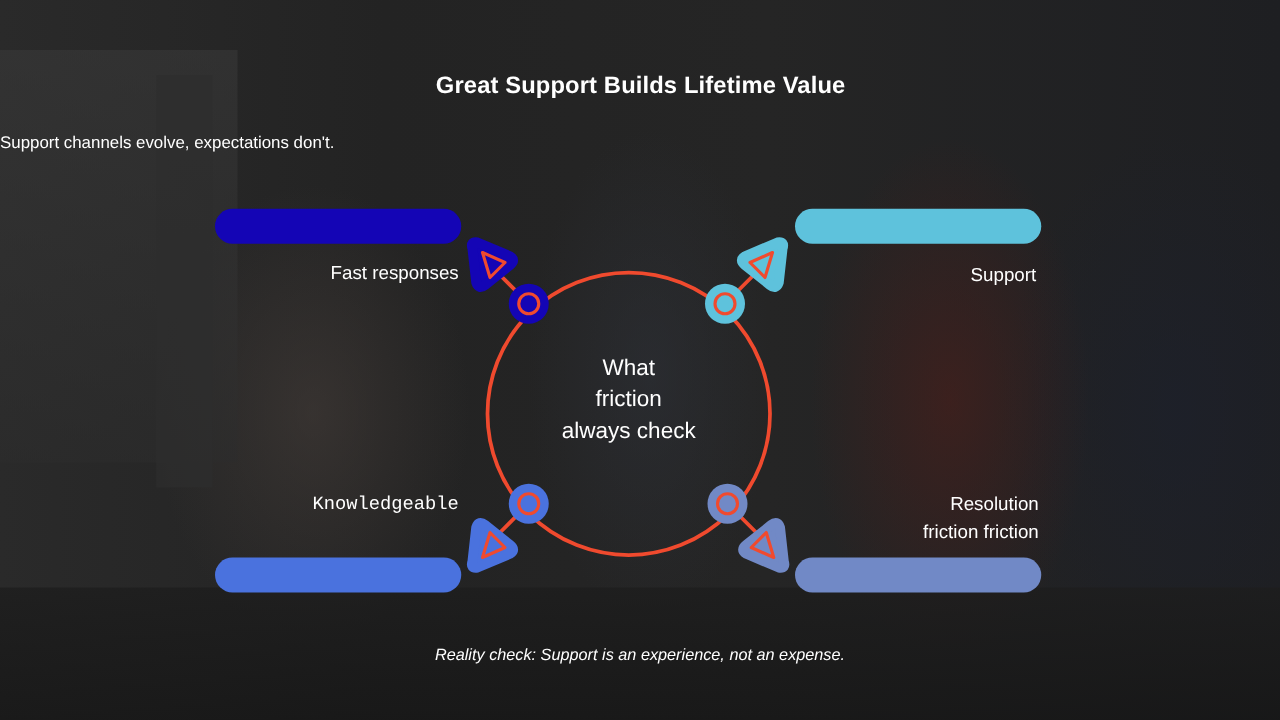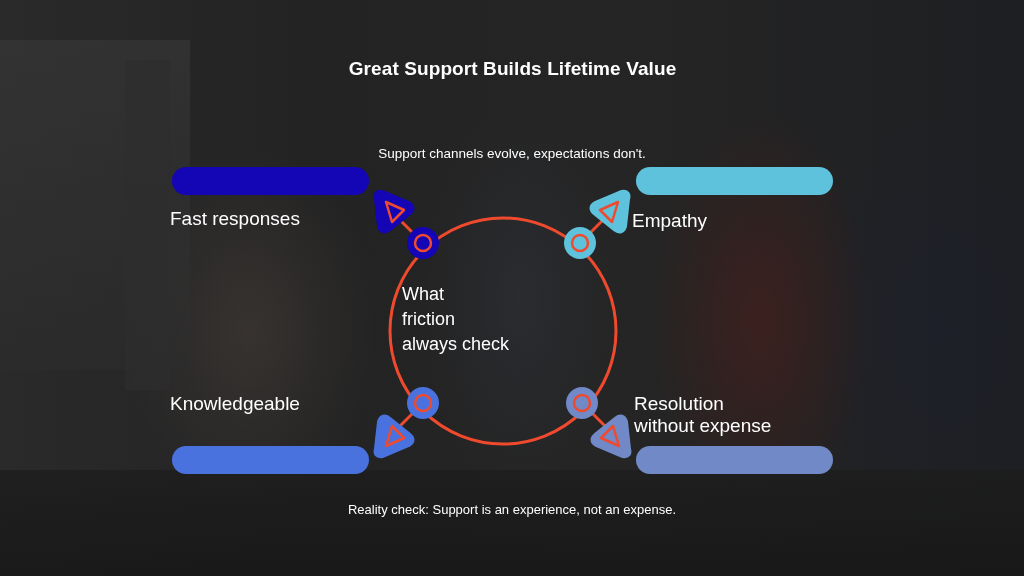--- a/index.html
+++ b/index.html
@@ -8,52 +8,52 @@
       radial-gradient(ellipse 180px 260px at 250px 330px, rgba(70,62,58,0.55), transparent 70%),
       radial-gradient(ellipse 160px 300px at 760px 320px, rgba(80,30,25,0.55), transparent 70%),
       radial-gradient(ellipse 140px 280px at 520px 300px, rgba(45,48,55,0.6), transparent 70%),
       radial-gradient(ellipse 200px 320px at 940px 330px, rgba(28,32,45,0.6), transparent 70%),
       linear-gradient(90deg,#2a2a2a 0%,#232323 30%,#252525 60%,#1e1f22 100%);}
   .bg-window{position:absolute;left:0;top:40px;width:190px;height:330px;background:linear-gradient(180deg,#3a3a3a,#2c2c2c);opacity:.55;}
   .bg-curtain{position:absolute;left:125px;top:60px;width:45px;height:330px;background:#2e2e2e;opacity:.7;}
   .bg-desk{position:absolute;left:0;top:470px;width:1024px;height:106px;background:linear-gradient(180deg,#1d1d1d,#161616);opacity:.8;}
   .layer{position:absolute;inset:0;}
   .title{position:absolute;left:0;width:989px;top:58px;text-align:center;font-size:19px;font-weight:bold;letter-spacing:0.1px;margin-left:18px;}
-  .subtitle{position:absolute;left:0;width:1024px;top:106px;text-align:center;font-size:13.5px;margin-top:40px;}
+  .subtitle{position:absolute;left:0;width:1024px;top:106px;text-align:left;font-size:13.5px;}
   .pill{position:absolute;width:197px;height:28px;border-radius:14px;}
-  .label{position:absolute;width:197px;text-align:left;font-size:19px;line-height:22px;}
-  .center-text{position:absolute;left:402px;top:282px;width:180px;font-size:18px;line-height:25px;}
-  .footer{position:absolute;left:0;width:1024px;top:502px;text-align:center;font-size:13px;}
+  .label{position:absolute;width:197px;text-align:right;font-size:15px;line-height:22px;}
+  .center-text{position:absolute;left:413px;top:282px;width:180px;text-align:center;font-size:18px;line-height:25px;}
+  .footer{position:absolute;left:0;width:1024px;top:516px;text-align:center;font-size:13px;font-style:italic;}
   svg{position:absolute;left:0;top:0;}
 </style>
 </head>
 <body>
 
 <div class="bg"></div>
 <div class="bg-window"></div>
 <div class="bg-curtain"></div>
 <div class="bg-desk"></div>
 
 <div class="layer">
   <div class="title">Great Support Builds Lifetime Value</div>
   <div class="subtitle">Support channels evolve, expectations don't.</div>
 
   <div class="pill" style="left:172px;top:167px;background:#1405B5;"></div>
   <div class="pill" style="left:636px;top:167px;background:#5EC2DC;"></div>
   <div class="pill" style="left:172px;top:446px;background:#4A72DE;"></div>
   <div class="pill" style="left:636px;top:446px;background:#7189C6;"></div>
 
   <div class="label" style="left:170px;top:208px;">Fast responses</div>
-  <div class="label" style="left:632px;top:210px;">Empathy</div>
-  <div class="label" style="left:170px;top:393px;">
+  <div class="label" style="left:632px;top:210px;">Support</div>
+  <div class="label" style="left:170px;top:393px;font-family:Liberation Mono, monospace;">
     <div>Knowledgeable</div>
   </div>
   <div class="label" style="left:634px;top:393px;">
     <div>Resolution</div>
-    <div>without expense</div>
+    <div>friction friction</div>
   </div>
 
   <svg width="1024" height="576" viewBox="0 0 1024 576">
 
     <g stroke="#F04A2E" stroke-width="3" stroke-linecap="round">
       <line x1="423" y1="243" x2="399" y2="219"></line>
       <line x1="580" y1="243" x2="604" y2="219"></line>
       <line x1="423" y1="403" x2="399" y2="427"></line>
       <line x1="582" y1="403" x2="606" y2="427"></line>
     </g>

